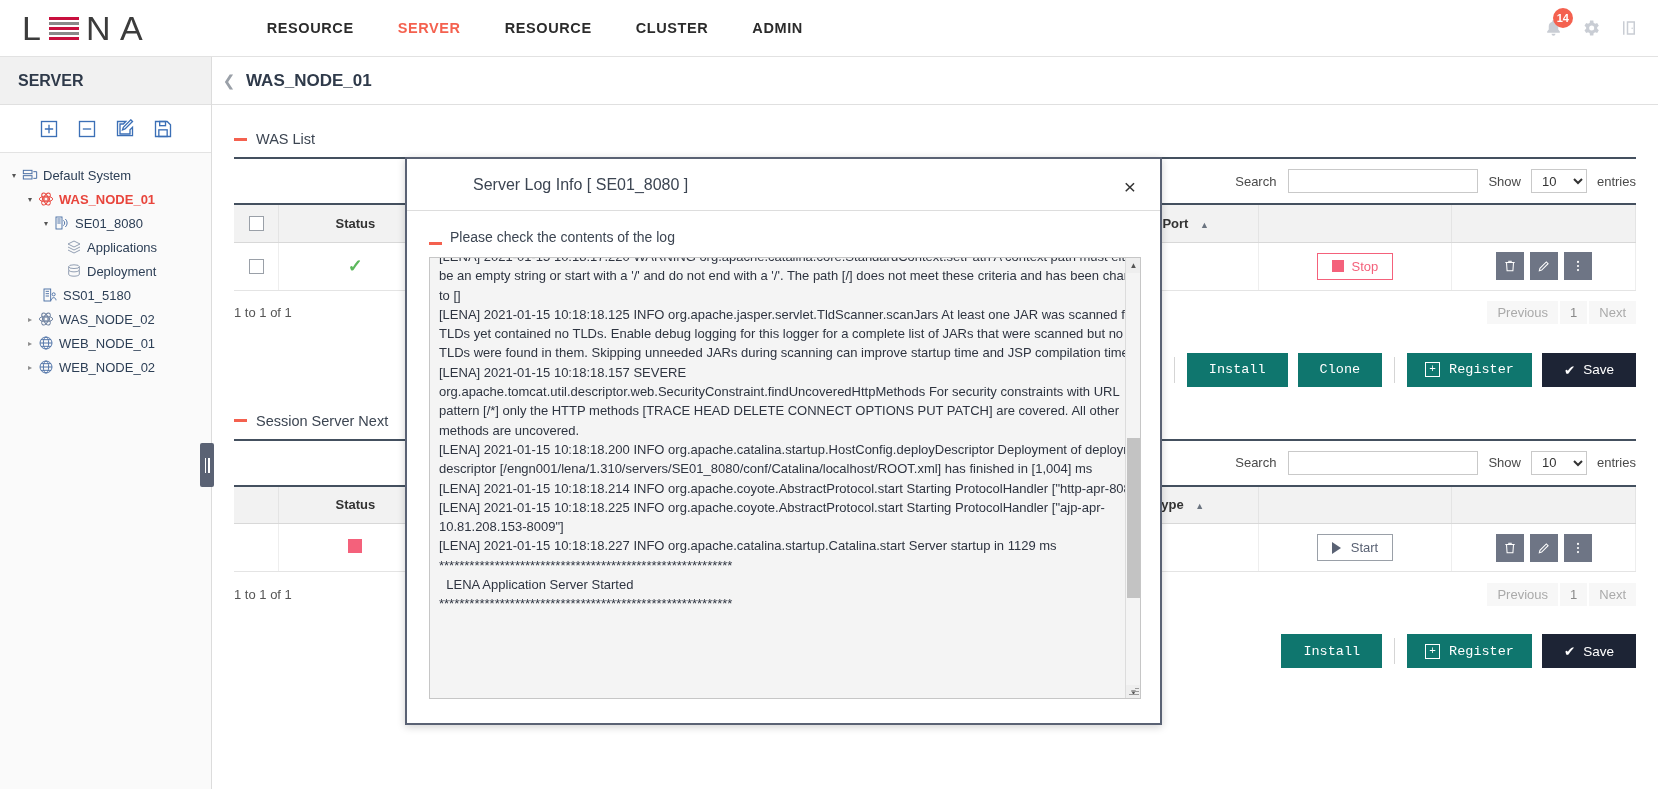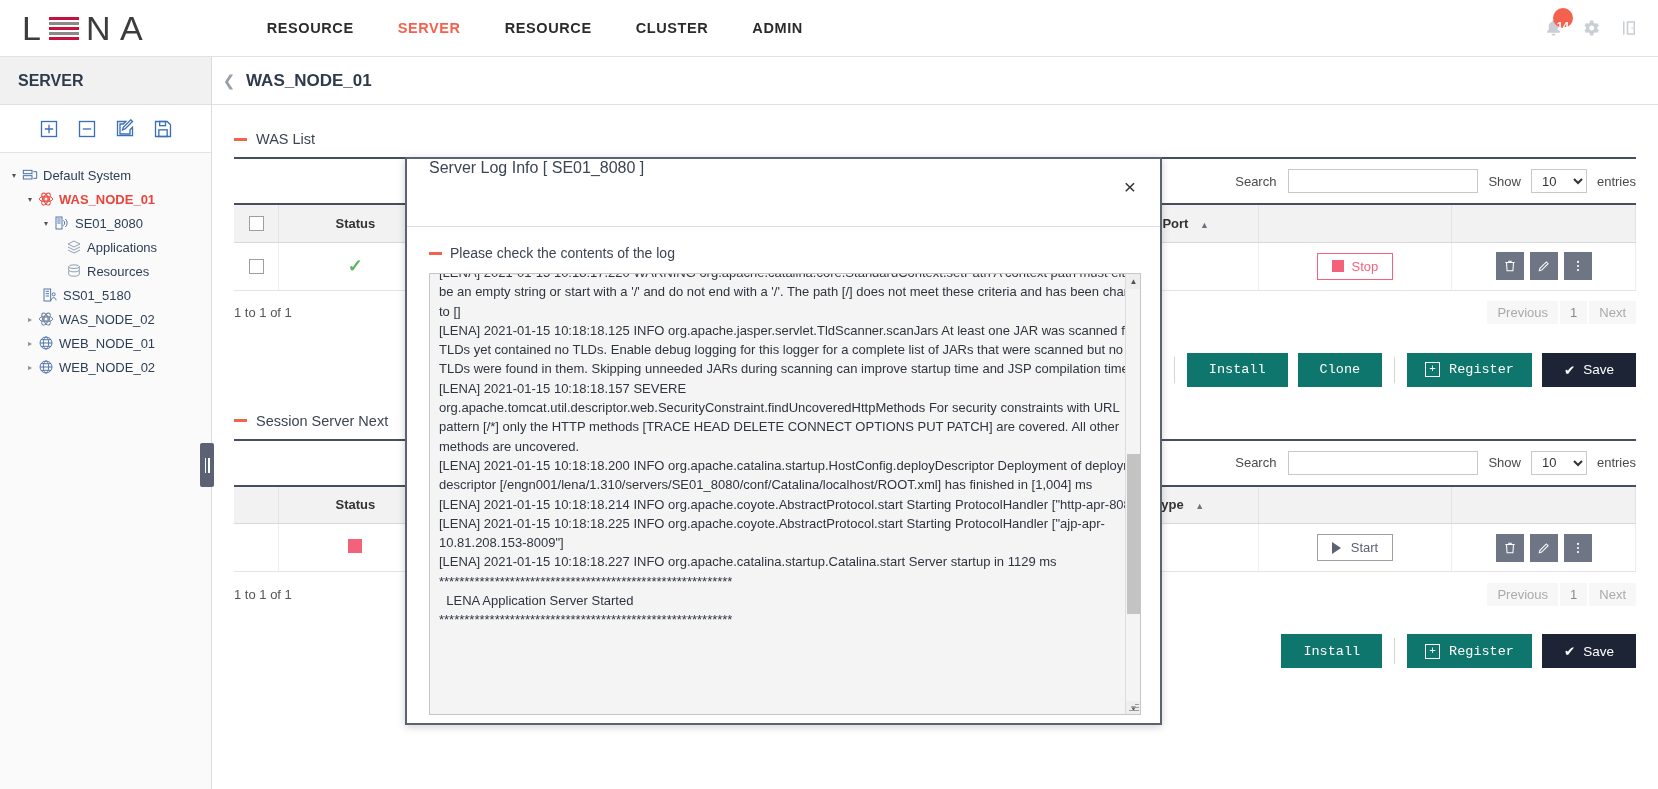--- a/index.html
+++ b/index.html
@@ -35,21 +35,21 @@
   .mainnav a {
     font-size:14.5px; font-weight:bold; letter-spacing:.6px;
     color:#2b2b2b; text-decoration:none; padding:0 22px; line-height:57px;
     white-space:nowrap;
   }
   .mainnav a.active { color:#f4614f; }
 
   .topicons { position:absolute; right:18px; top:16px; display:flex; align-items:center; gap:16px; }
   .ticon { position:relative; width:22px; height:24px; color:#c9cdd4; display:flex; align-items:center; justify-content:center; }
   .badge {
-    position:absolute; top:-8px; right:-9px; min-width:20px; height:20px; padding:8px 4px;
+    position:absolute; top:-8px; right:-9px; min-width:20px; height:20px; padding:0 4px;
     background:#f4614f; color:#fff; border-radius:50%;
     font-size:11px; font-weight:bold; line-height:20px; text-align:center;
   }
 
   
   .sidebar {
     position:absolute; top:57px; left:0; width:212px; height:732px;
     background:#fafafa; border-right:1px solid #dcdcdc;
   }
   .side-title {
@@ -149,27 +149,27 @@
   }
   .plus-box { width:15px; height:15px; border:1px solid #fff; display:inline-flex; align-items:center; justify-content:center; font-size:11px; line-height:1; }
   .bar-sep { width:1px; height:26px; background:#d5d5d5; margin:0 2px; }
 
   
   .modal {
     position:absolute; left:405px; top:157px; width:757px; height:568px;
     background:#fff; border:2px solid #5a6274; z-index:30;
     box-shadow:0 2px 8px rgba(0,0,0,.18);
   }
-  .modal-head { height:68px; display:flex; align-items:flex-start; border-bottom:1px solid #ddd; position:relative; }
+  .modal-head { height:52px; display:flex; align-items:center; border-bottom:1px solid #ddd; position:relative;padding-left:44px; }
   .modal-title { font-size:16px; color:#3c4552; margin-left:22px; }
   .modal-x { position:absolute; right:16px; top:14px; width:28px; height:28px;
              display:flex; align-items:center; justify-content:center;
              font-size:21px; color:#333; cursor:pointer; }
   .modal-body { padding:18px 22px 0 22px; }
-  .modal-sub { display:flex; align-items:center; gap:8px; font-size:14px; color:#3c4552; }
+  .modal-sub { display:flex; align-items:flex-end; gap:8px; font-size:14px; color:#3c4552; }
   .logbox {
     margin-top:12px; width:712px; height:442px; background:#f4f4f4;
     border:1px solid #c6c6c6; position:relative; overflow:hidden;
   }
   .logtext {
     position:absolute; left:9px; top:-11px; width:714px;
     font-size:13px; line-height:19.3px; color:#2e3440; white-space:pre-wrap;
     font-family:"Liberation Sans", sans-serif; word-break:break-word;
   }
   .logscroll {
@@ -316,21 +316,21 @@
       </div>
 
       <div class="tnode" style="padding-left:56px">
         <span class="tico">
           <svg width="16" height="16" viewBox="0 0 24 24" fill="none" stroke="#8a98ad" stroke-width="1.4">
               <ellipse cx="12" cy="5.5" rx="8" ry="2.8"></ellipse>
               <path d="M4 5.5v5c0 1.5 3.6 2.8 8 2.8s8-1.3 8-2.8v-5"></path>
               <path d="M4 11v6c0 1.5 3.6 2.8 8 2.8s8-1.3 8-2.8v-6"></path>
             </svg>
         </span>
-        <span class="tlab">Resources</span>
+        <span class="tlab">Deployment</span>
       </div>
 
       <div class="tnode" style="padding-left:32px">
         <span class="tico">
           <svg width="16" height="16" viewBox="0 0 24 24" fill="none" stroke="#4a6fa5" stroke-width="1.4">
               <rect x="3" y="3" width="10" height="18"></rect>
               <path d="M5.5 6.5h5M5.5 10h5M5.5 13.5h5"></path>
               <circle cx="17.5" cy="11" r="2.3"></circle>
               <path d="M14 20c0-2.4 1.6-4 3.5-4s3.5 1.6 3.5 4"></path>
             </svg>

